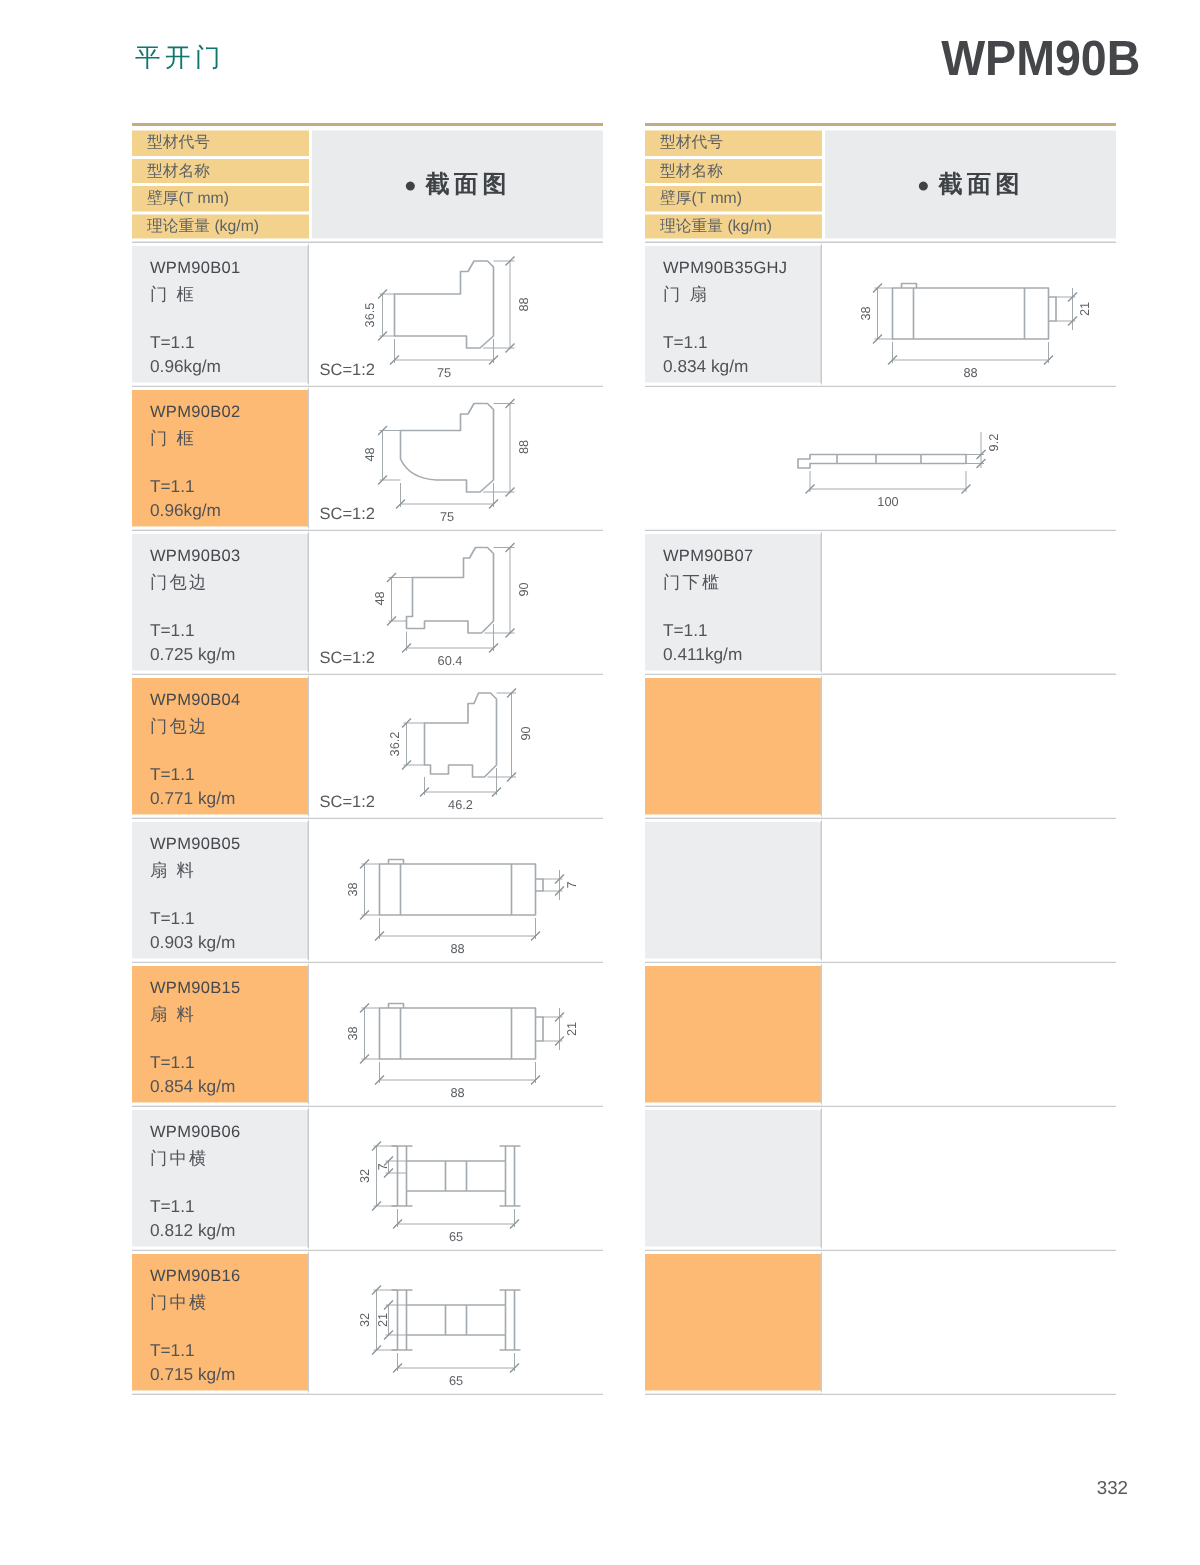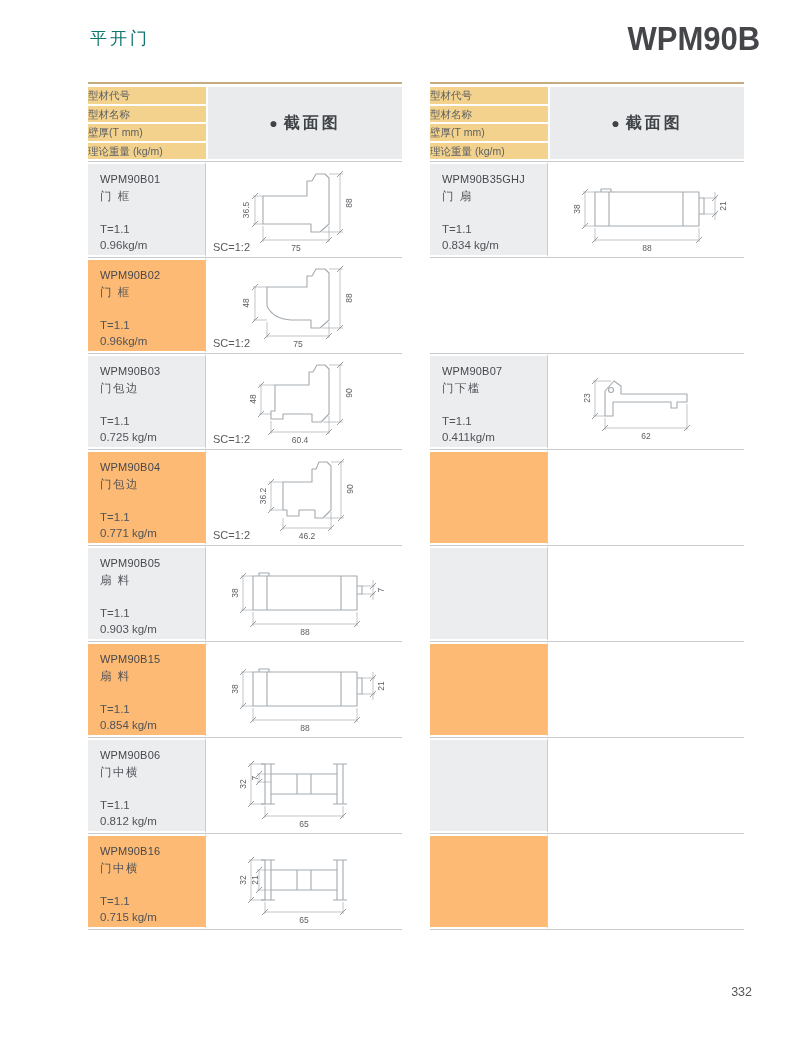--- a/index.html
+++ b/index.html
@@ -8,21 +8,21 @@
   .cat-title{position:absolute;left:90px;top:27px;font-size:17px;letter-spacing:3px;color:#0f766e}
   .doc-title{position:absolute;right:40px;top:20px;font-size:33px;font-weight:700;color:#454649;
              transform:scaleX(.94);transform-origin:100% 50%;letter-spacing:0}
   .ptable{position:absolute;top:82px;width:314px}
   #table-left{left:88px}
   #table-right{left:430px}
   .t-top{height:2px;background:#c5ab80;margin-bottom:3px}
   .t-head{display:flex}
   .h-labels{width:118px}
   .h-label{height:16.5px;line-height:16.5px;background:#f3d28d;margin-bottom:2px;
-           font-size:10.5px;color:#5d6064;box-sizing:border-box}
+           padding-left:10px;font-size:10.5px;color:#5d6064;box-sizing:border-box}
   .h-section{flex:1;background:#e9ebec;margin-left:2px;margin-bottom:2px;display:flex;
              align-items:center;justify-content:center;font-size:16px;font-weight:700;
              color:#3f4246;letter-spacing:3px}
   .h-section .bullet{font-size:14px;margin-right:6px;letter-spacing:0}
   .t-body{border-bottom:1px solid #c9cccf}
   .prow{display:flex;height:95px;border-top:1px solid #c9cccf}
   .c-left{width:118px;box-sizing:border-box;padding:9px 6px 6px 12px;
           border-right:1px solid #c9cccf;border-top:2px solid #fff;border-bottom:2px solid #fff}
   .bg-g{background:#ebedee}
   .bg-y{background:#fdba74}
@@ -302,43 +302,42 @@
             <path class="tick" d="M161,35 l6,-6 M161,51 l6,-6"></path>
           <text class="dt" transform="rotate(-90 172 40)" x="172" y="43" text-anchor="middle">21</text>
           <path class="dim" d="M44,62 V76 M148,62 V76 M44,74 H148"></path>
             <path class="tick" d="M41,77 l6,-6 M145,77 l6,-6"></path>
           <text class="dt" x="96" y="85" text-anchor="middle">88</text>
         </svg>
       </div>
     </div>
 
     <div class="prow">
+      <div class="c-diag">
+        <svg width="190" height="88" viewBox="0 0 190 88">
+          <path class="profile" d="M40,44 H48 V41 H152 V47 H48 V50 H40 Z M66,41 V47 M92,41 V47 M122,41 V47"></path>
+          <path class="dim" d="M152,41 H164 M152,47 H164 M162,26 V50"></path>
+            <path class="tick" d="M159,44 l6,-6 M159,50 l6,-6"></path>
+          <text class="dt" transform="rotate(-90 170 33)" x="170" y="36" text-anchor="middle">9.2</text>
+          <path class="dim" d="M48,52 V66 M152,52 V66 M48,64 H152"></path>
+            <path class="tick" d="M45,67 l6,-6 M149,67 l6,-6"></path>
+          <text class="dt" x="100" y="75" text-anchor="middle">100</text>
+        </svg>
+      </div>
     </div>
 
     <div class="prow">
       <div class="c-left bg-g">
         <div class="code">WPM90B07</div>
         <div class="pname">门下槛</div>
         <div class="spec">
             <div>T=1.1</div>
         <div>0.411kg/m</div>
           </div>
       </div>
-      <div class="c-diag">
-        <svg width="190" height="88" viewBox="0 0 190 88">
-          <path class="profile" d="M54,58 V33 L63,23 L70,28 V36 H136 V44 H126 V50 H120 V44 H62 V58 Z"></path>
-          <circle class="profile" cx="60" cy="32" r="2.5"></circle>
-          <path class="dim" d="M60,23 H42 M54,58 H42 M44,23 V58"></path>
-            <path class="tick" d="M41,26 l6,-6 M41,61 l6,-6"></path>
-          <text class="dt" transform="rotate(-90 36 40)" x="36" y="43" text-anchor="middle">23</text>
-          <path class="dim" d="M54,60 V72 M136,46 V72 M54,70 H136"></path>
-            <path class="tick" d="M51,73 l6,-6 M133,73 l6,-6"></path>
-          <text class="dt" x="95" y="81" text-anchor="middle">62</text>
-        </svg>
-      </div>
     </div>
 
     <div class="prow">
       <div class="c-left bg-y"></div>
       <div class="c-diag"></div>
     </div>
     <div class="prow">
       <div class="c-left bg-g"></div>
       <div class="c-diag"></div>
     </div>

